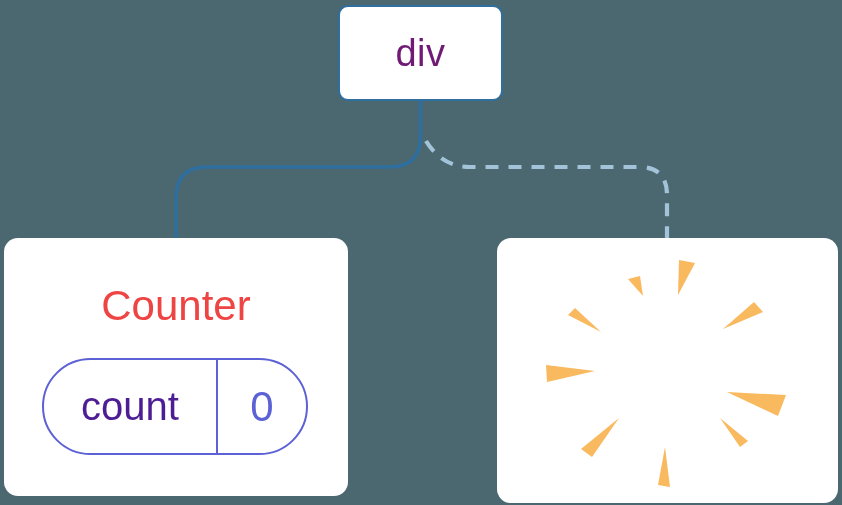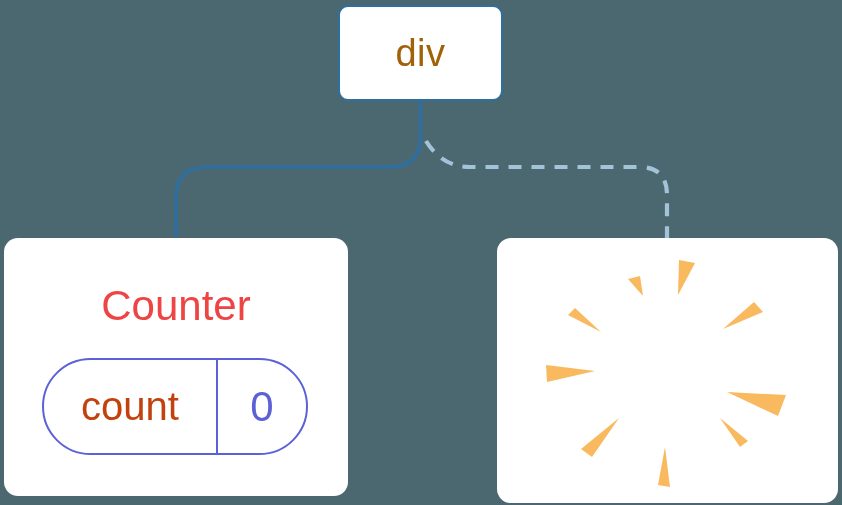--- a/index.html
+++ b/index.html
@@ -45,21 +45,21 @@
     height: 96px;
     border: 2.5px solid #2E6F9F;
     border-radius: 10px;
     display: flex;
     align-items: center;
     justify-content: center;
   }
   .root-node .root-label {
     font-size: 38px;
     font-weight: 500;
-    color: #a16207;
+    color: #701a75;
     letter-spacing: 0.5px;
   }
   .counter-card {
     left: 4px;
     top: 238px;
     width: 344px;
     height: 258px;
     border-radius: 14px;
   }
   .counter-title {
@@ -80,21 +80,21 @@
     display: flex;
     align-items: stretch;
     box-sizing: border-box;
   }
   .pill-key {
     width: 172px;
     display: flex;
     align-items: center;
     justify-content: center;
     font-size: 40px;
-    color: #c2410c;
+    color: #4c1d95;
   }
   .pill-value {
     flex: 1;
     display: flex;
     align-items: center;
     justify-content: center;
     font-size: 42px;
     color: #5C61D6;
     border-left: 2.5px solid #5C61D6;
   }

